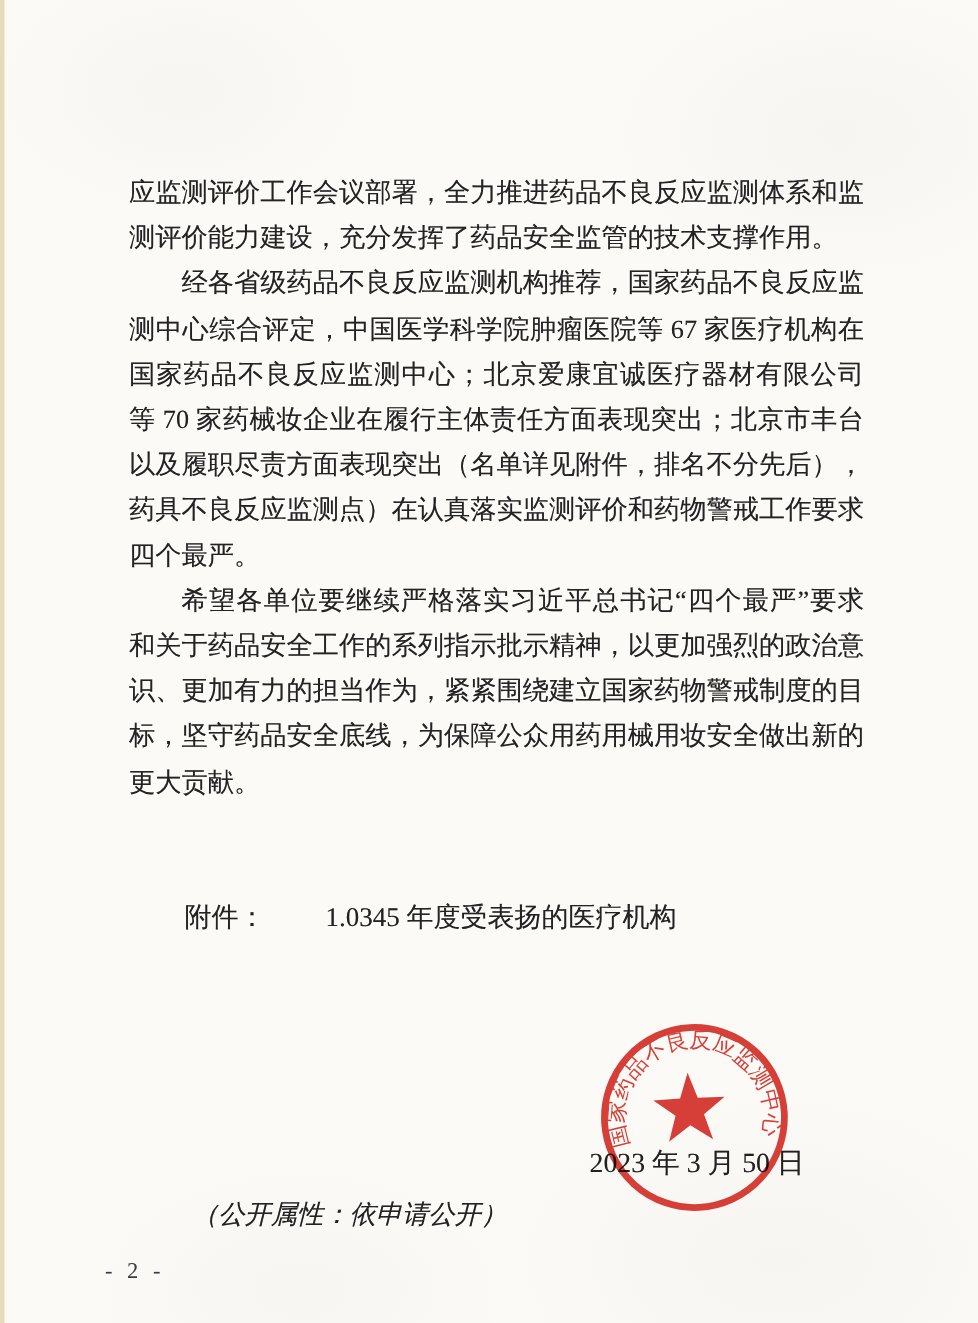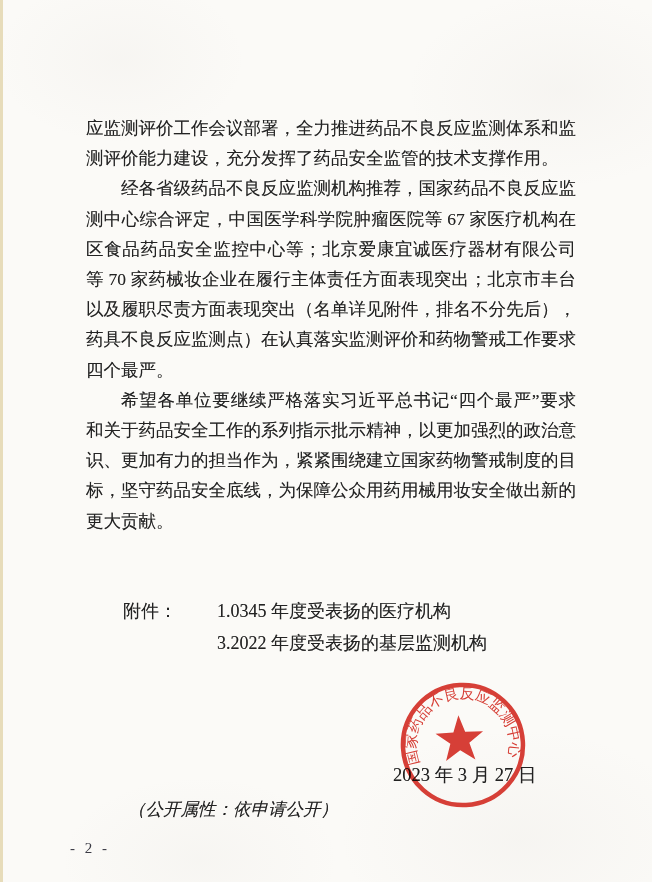--- a/index.html
+++ b/index.html
@@ -102,21 +102,21 @@
   <div class="scan-edge-left"></div>
 
   <div class="doc-body">
     <div>
       <div class="ln">应监测评价工作会议部署，全力推进药品不良反应监测体系和监</div>
       <div class="ln end">测评价能力建设，充分发挥了药品安全监管的技术支撑作用。</div>
     </div>
     <div>
       <div class="ln ind">经各省级药品不良反应监测机构推荐，国家药品不良反应监</div>
       <div class="ln">测中心综合评定，中国医学科学院肿瘤医院等 67 家医疗机构在</div>
-      <div class="ln">区食品药品安全监控中心等；北京爱康宜诚医疗器材有限公司</div>
+      <div class="ln">国家药品不良反应监测中心；北京爱康宜诚医疗器材有限公司</div>
       <div class="ln">等 70 家药械妆企业在履行主体责任方面表现突出；北京市丰台</div>
       <div class="ln">以及履职尽责方面表现突出（名单详见附件，排名不分先后），</div>
       <div class="ln">药具不良反应监测点）在认真落实监测评价和药物警戒工作要求</div>
       <div class="ln end">四个最严。</div>
     </div>
     <div>
       <div class="ln ind">希望各单位要继续严格落实习近平总书记“四个最严”要求</div>
       <div class="ln">和关于药品安全工作的系列指示批示精神，以更加强烈的政治意</div>
       <div class="ln">识、更加有力的担当作为，紧紧围绕建立国家药物警戒制度的目</div>
       <div class="ln">标，坚守药品安全底线，为保障公众用药用械用妆安全做出新的</div>
@@ -125,36 +125,32 @@
   </div>
 
   <div class="attachment">
     <div class="att-row">
       <span class="att-label">附件：</span>
       <span>1.0345 年度受表扬的医疗机构</span>
     </div>
     <div class="att-row">
       <span class="att-spacer"></span>
     </div>
-    <div class="att-row">
-      <span class="att-spacer"></span>
-      <span>3.2022 年度受表扬的基层监测机构</span>
-    </div>
   </div>
 
   <svg class="seal" viewBox="0 0 132 132" xmlns="http://www.w3.org/2000/svg">
     <circle cx="66" cy="65" r="60" fill="none" stroke="#d2261d" stroke-width="4.5"></circle>
     <polygon fill="#d2261d" points="63,35 68.9,51.9 86.8,52.3 72.5,63.1 77.7,80.2 63,70 48.3,80.2 53.5,63.1 39.2,52.3 57.1,51.9"></polygon>
     <defs>
       <path id="sealArc" d="M 21.8 81.1 A 47 47 0 1 1 110.2 81.1" fill="none"></path>
     </defs>
     <text font-size="15" fill="#d2261d" font-family="Liberation Serif, DejaVu Serif, serif">
       <textPath href="#sealArc" startOffset="0" textLength="178" lengthAdjust="spacing">国家药品不良反应监测中心</textPath>
     </text>
   </svg>
 
-  <div class="date-line">2023 年 3 月 27 日</div>
+  <div class="date-line">2023 年 3 月 50 日</div>
 
   <div class="disclosure">（公开属性：依申请公开）</div>
 
   <div class="page-number">- 2 -</div>
 
 </div>
 
 </body></html>

